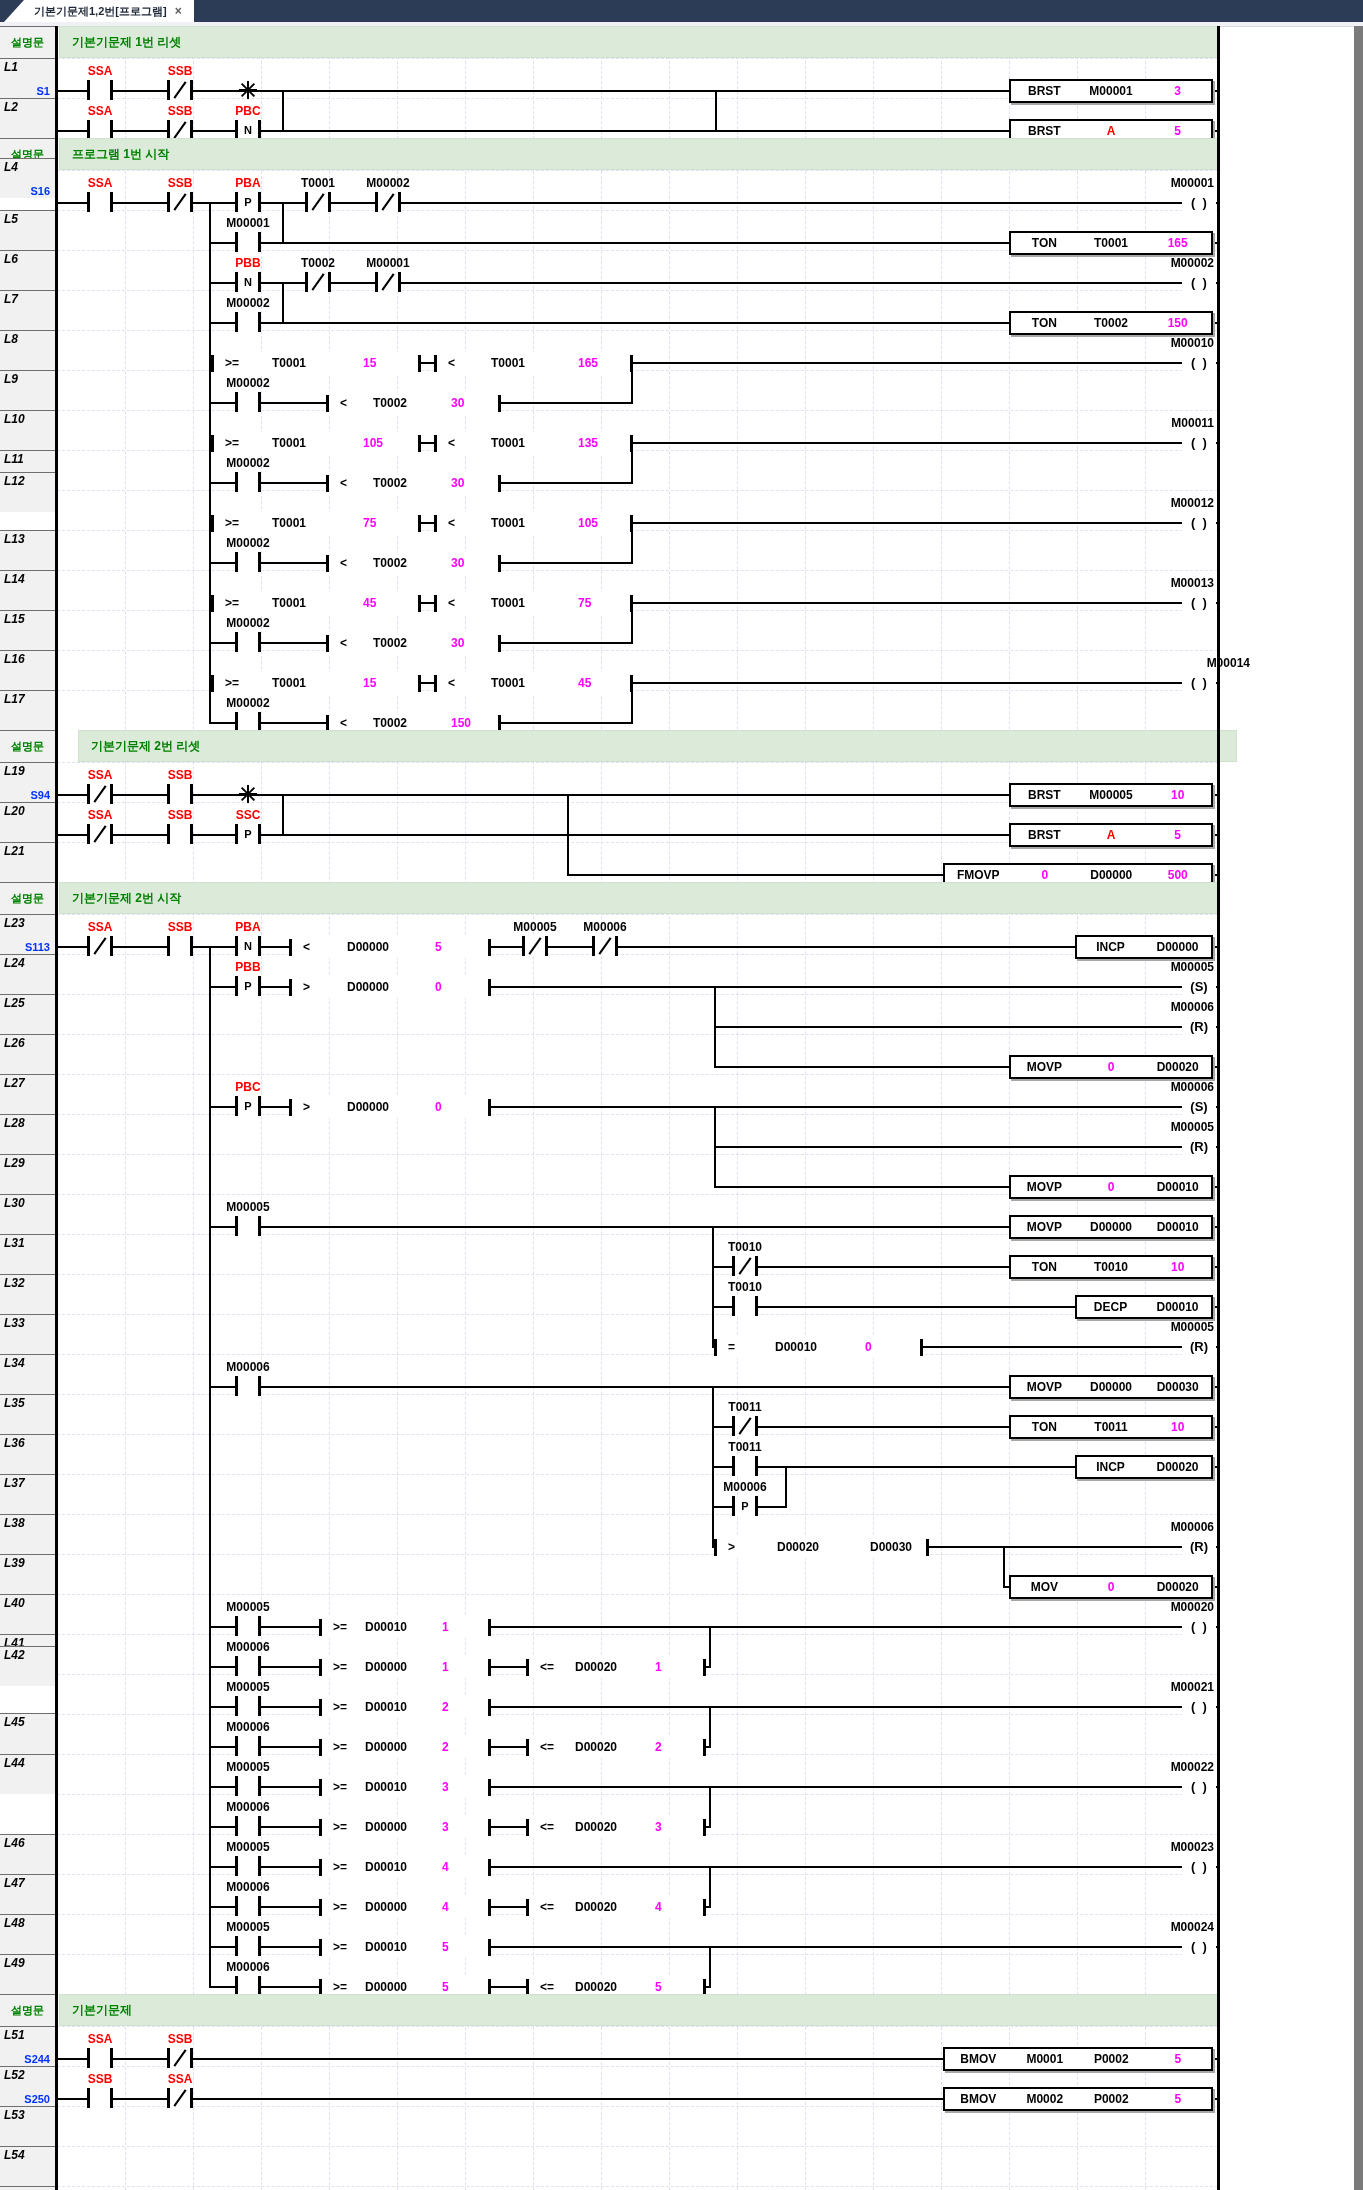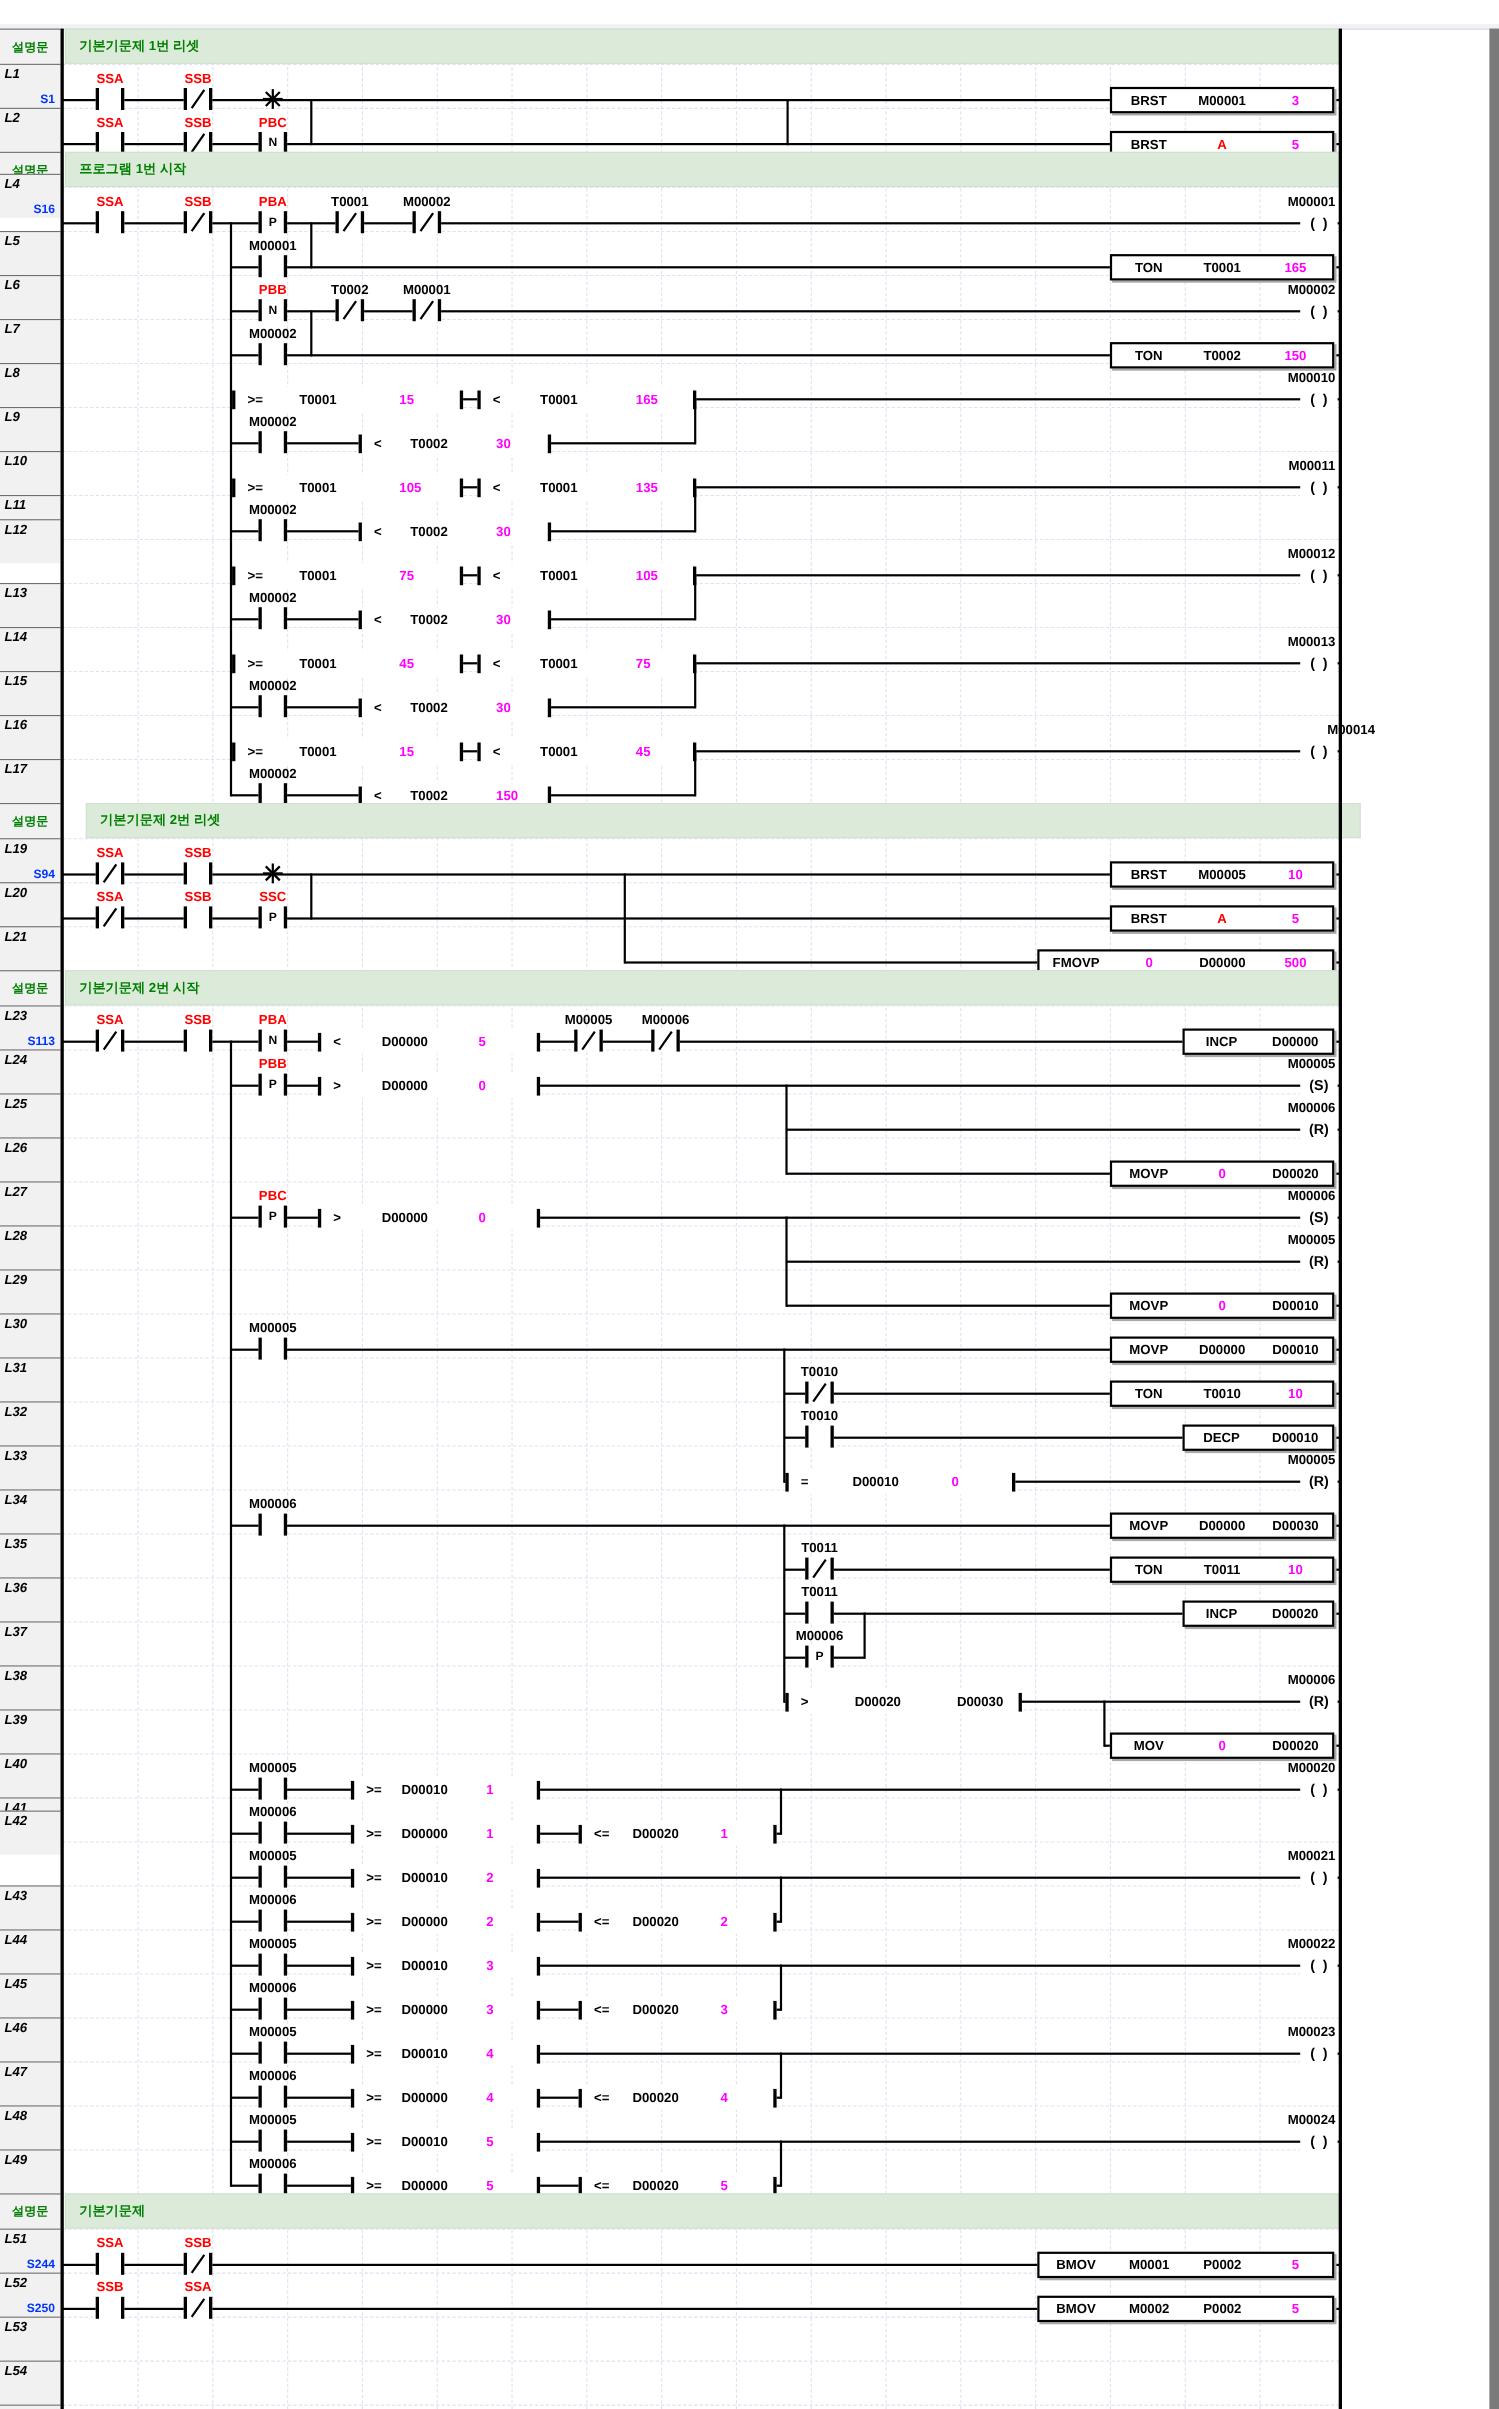--- a/index.html
+++ b/index.html
@@ -49,20 +49,26 @@
   .coil{position:absolute;width:34px;height:20px;background:#fff;text-align:center;
         font-size:13px;font-weight:bold;color:#000;line-height:20px;}
   .coillab{position:absolute;width:130px;text-align:right;font-size:12px;font-weight:bold;color:#000;white-space:nowrap;}
   
   #scroll{position:absolute;left:1354px;top:26px;width:9px;height:2164px;background:#7a7a7a;}
 </style>
 </head>
 <body>
 
 <div id="app">
+  <div id="tabbar">
+    <div id="tab">
+      <span id="tabtitle">기본기문제1,2번[프로그램]</span>
+      <span id="tabclose">×</span>
+    </div>
+  </div>
   <div id="tabstrip"></div>
   <div id="ladder">
       <div class="vgrid" style="left: 125px; top: 26px; height: 2164px;"></div>
       <div class="vgrid" style="left: 193px; top: 26px; height: 2164px;"></div>
       <div class="vgrid" style="left: 261px; top: 26px; height: 2164px;"></div>
       <div class="vgrid" style="left: 329px; top: 26px; height: 2164px;"></div>
       <div class="vgrid" style="left: 397px; top: 26px; height: 2164px;"></div>
       <div class="vgrid" style="left: 465px; top: 26px; height: 2164px;"></div>
       <div class="vgrid" style="left: 533px; top: 26px; height: 2164px;"></div>
       <div class="vgrid" style="left: 601px; top: 26px; height: 2164px;"></div>
@@ -868,21 +874,21 @@
       <div class="clabel blk" style="left: 193px; top: 1760px;">M00005</div>
       <div class="cmp" style="left: 319px; top: 1776px; width: 172px;">
         <div class="ctick" style="left: 0px;"></div>
         <div class="ctick" style="right: 0px;"></div>
         <span class="blk" style="left: 14px;">&gt;=</span>
         <span class="blk" style="left: 46px;">D00010</span>
         <span class="mag" style="left: 123px;">3</span>
       </div>
       <div class="coillab" style="left: 1084px; top: 1760px; width: 130px;">M00022</div>
       <div class="coil" style="left: 1182px; top: 1777px;">(&nbsp;&nbsp;)</div>
-      <div class="gcell" style="top: 1794px; height: 40px;">
+      <div class="gcell" style="top: 1713px; height: 40px;">
         <div class="glab">L45</div>
       </div>
       <div class="wire" style="left: 210px; top: 1826px; width: 500px;"></div>
       <div class="contact" style="left: 235px; top: 1816px;">
         <div class="cbar l"></div>
         <div class="cbar r"></div>
       </div>
       <div class="clabel blk" style="left: 193px; top: 1800px;">M00006</div>
       <div class="cmp" style="left: 319px; top: 1816px; width: 172px;">
         <div class="ctick" style="left: 0px;"></div>

